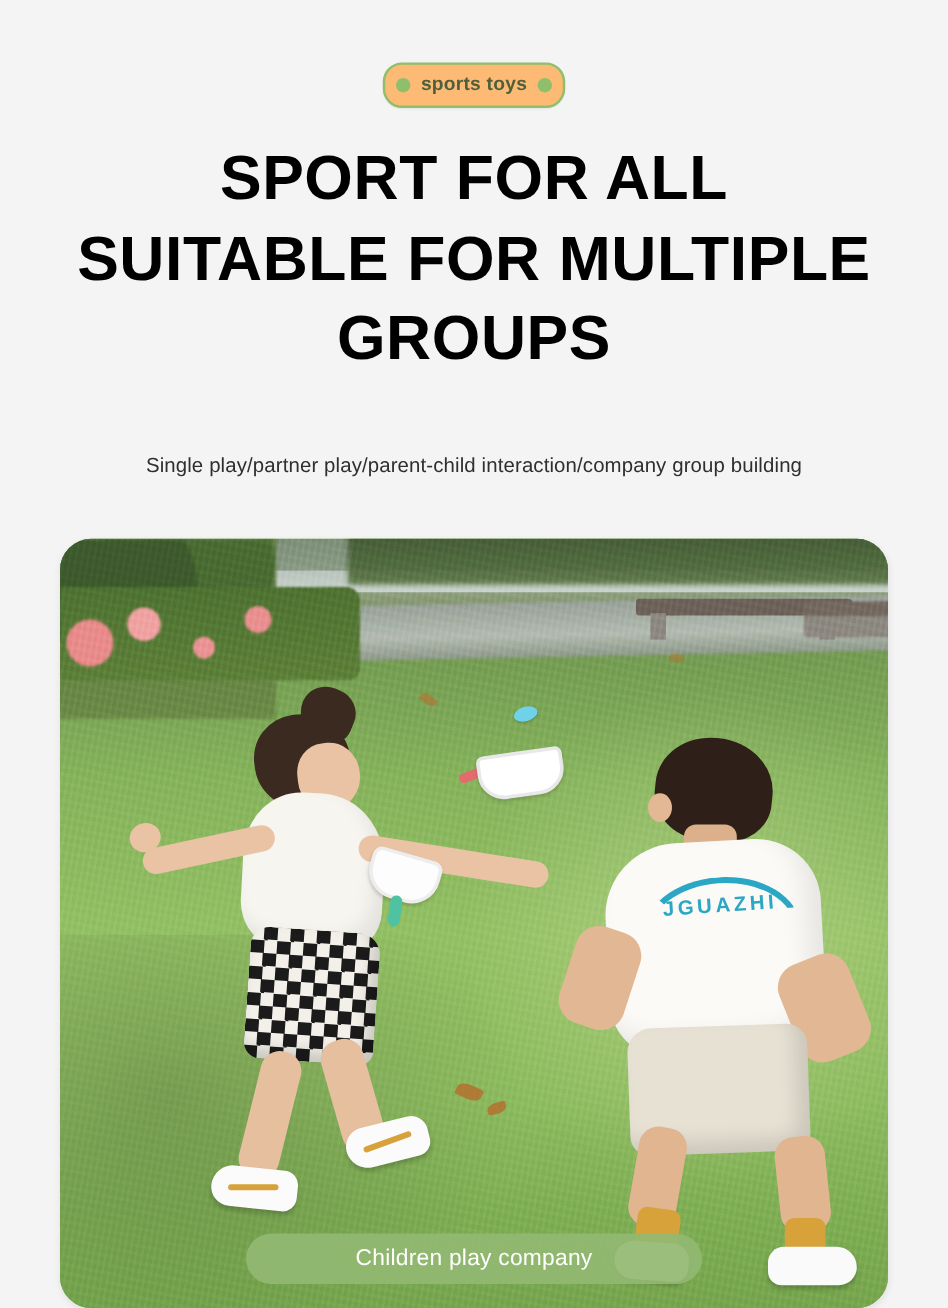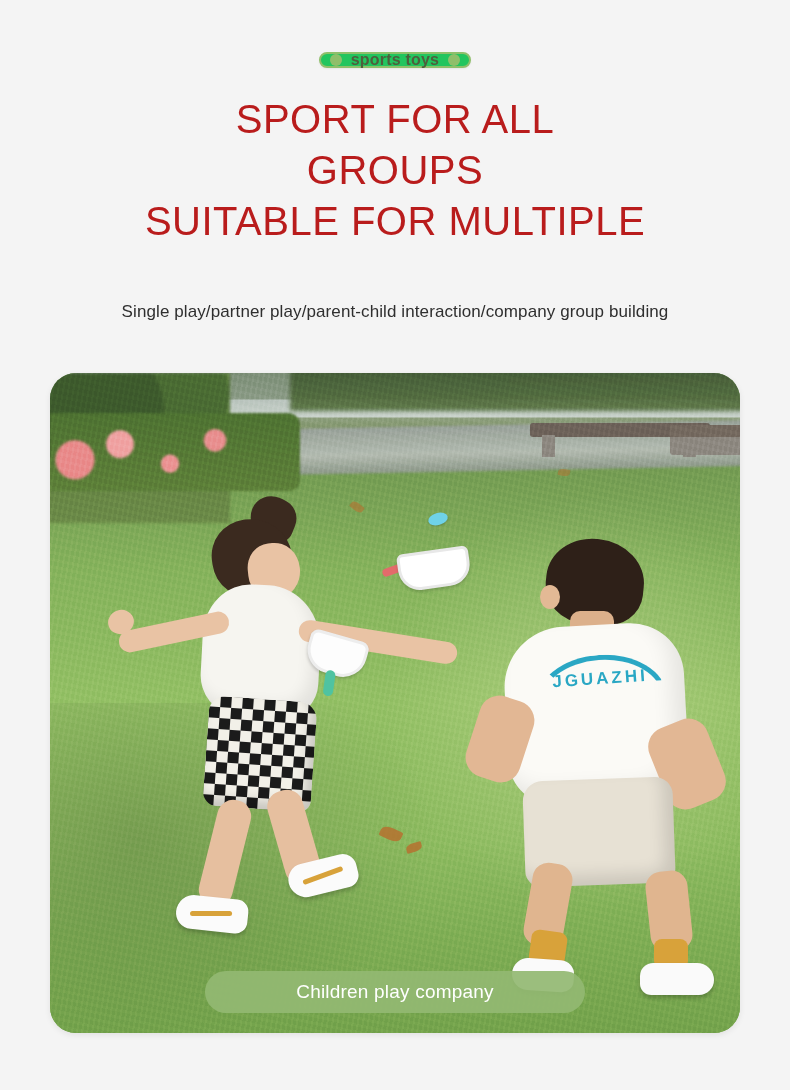--- a/index.html
+++ b/index.html
@@ -28,24 +28,24 @@
   .badge-wrap {
     margin-top: 52px;
     display: flex;
     justify-content: center;
   }
   .badge {
     position: relative;
     display: inline-flex;
     align-items: center;
     justify-content: center;
-    height: 16px;
+    height: 38px;
     padding: 0 30px;
     border-radius: 16px;
-    background: #22c55e;
+    background: #fdba74;
     border: 2px solid #8fbf6a;
     box-shadow: 0 1px 2px rgba(0,0,0,0.06);
   }
   .badge-text {
     font-size: 16px;
     font-weight: 700;
     color: #4e5f3c;
     letter-spacing: .2px;
     white-space: nowrap;
   }
@@ -58,24 +58,24 @@
     border-radius: 50%;
     background: #8fbf6a;
   }
   .badge-dot.left { left: 9px; }
   .badge-dot.right { right: 9px; }
 
   
   .headline {
     margin-top: 26px;
     text-align: center;
-    font-size: 40px;
+    font-size: 52px;
     line-height: 1.28;
-    font-weight: 400;
-    color: #b91c1c;
+    font-weight: 700;
+    color: #000000;
     letter-spacing: .5px;
     max-width: 720px;
   }
   .headline .line { display: block; }
 
   .subtitle {
     margin-top: 28px;
     text-align: center;
     font-size: 17px;
     color: #2f2f2f;
@@ -483,22 +483,22 @@
   <div class="badge-wrap">
     <div class="badge">
       <span class="badge-dot left"></span>
       <span class="badge-text">sports toys</span>
       <span class="badge-dot right"></span>
     </div>
   </div>
 
   <h1 class="headline">
     <span class="line">SPORT FOR ALL</span>
+    <span class="line">SUITABLE FOR MULTIPLE</span>
     <span class="line">GROUPS</span>
-    <span class="line">SUITABLE FOR MULTIPLE</span>
   </h1>
 
   <p class="subtitle">Single play/partner play/parent-child interaction/company group building</p>
 
   <div class="photo-card">
     <div class="scene">
       <div class="treeline"></div>
       <div class="path"></div>
       <div class="foliage-left"></div>
       <div class="hedge"></div>

